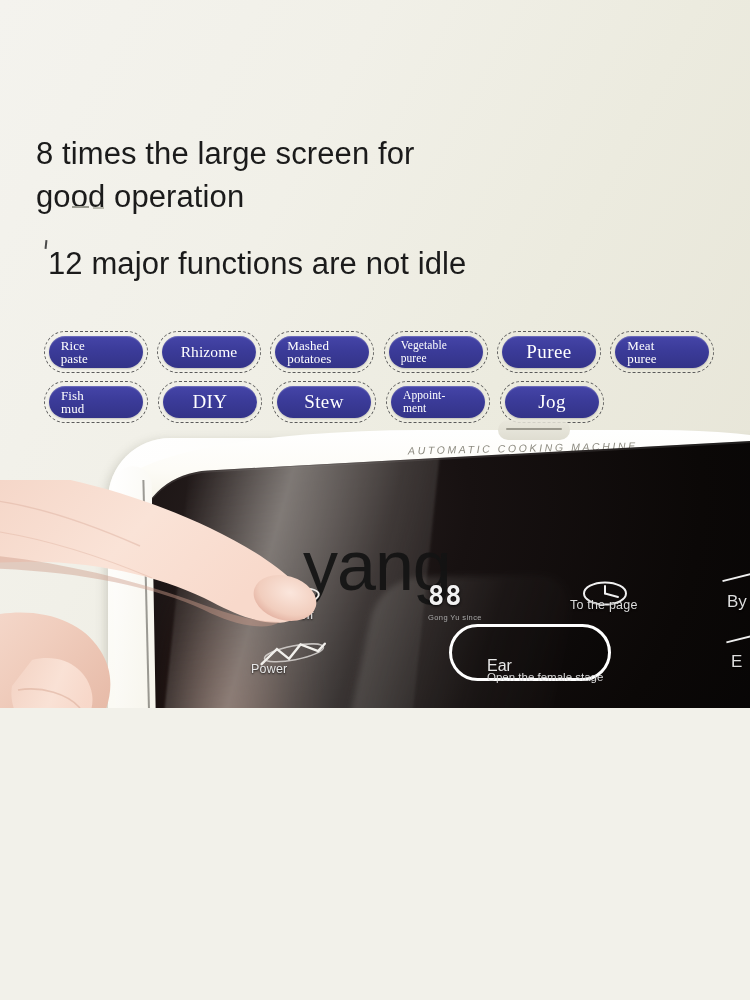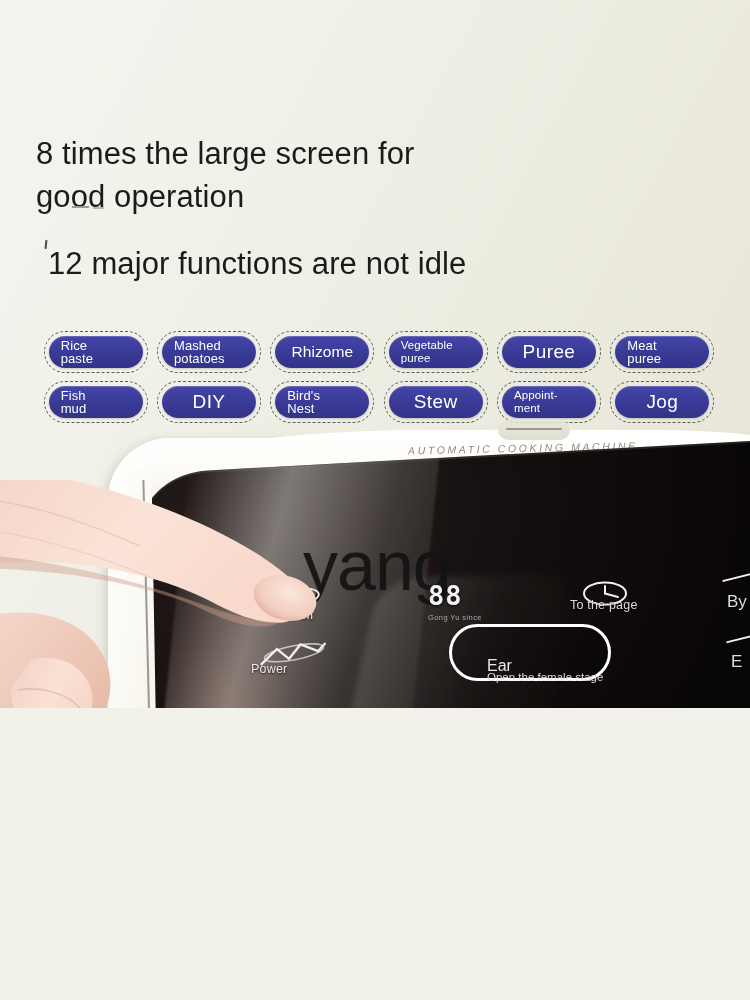--- a/index.html
+++ b/index.html
@@ -94,20 +94,21 @@
   }
   .pill-outer {
     width: 104px;
     height: 42px;
     border: 1.4px dashed #5a5a5a;
     border-radius: 21px;
     padding: 4px;
     display: flex;
     align-items: center;
     justify-content: flex-end;
+    font-family: Liberation Serif, serif;
   }
   .pill {
     width: 100%;
     height: 100%;
     border-radius: 17px;
     background: linear-gradient(180deg, #4545a8 0%, #3b3b99 45%, #333388 100%);
     box-shadow: inset 0 1px 1px rgba(255,255,255,0.22),
                 0 1px 2px rgba(0,0,0,0.18);
     display: flex;
     align-items: center;
@@ -403,31 +404,31 @@
 
     <div class="pill-row">
       <div class="pill-cell">
         <div class="pill-outer">
           <div class="pill lead-left">Rice
 paste</div>
         </div>
       </div>
       <div class="pill-cell">
         <div class="pill-outer">
+          <div class="pill one-line">Rhizome</div>
+        </div>
+      </div>
+      <div class="pill-cell">
+        <div class="pill-outer">
           <div class="pill lead-left">Mashed
 potatoes</div>
         </div>
       </div>
       <div class="pill-cell">
         <div class="pill-outer">
-          <div class="pill one-line">Rhizome</div>
-        </div>
-      </div>
-      <div class="pill-cell">
-        <div class="pill-outer">
           <div class="pill lead-left small-two">Vegetable
 puree</div>
         </div>
       </div>
       <div class="pill-cell">
         <div class="pill-outer">
           <div class="pill big">Puree</div>
         </div>
       </div>
       <div class="pill-cell">
@@ -441,26 +442,20 @@
     <div class="pill-row">
       <div class="pill-cell">
         <div class="pill-outer">
           <div class="pill lead-left">Fish
 mud</div>
         </div>
       </div>
       <div class="pill-cell">
         <div class="pill-outer">
           <div class="pill big">DIY</div>
-        </div>
-      </div>
-      <div class="pill-cell">
-        <div class="pill-outer">
-          <div class="pill lead-left">Bird's
-Nest</div>
         </div>
       </div>
       <div class="pill-cell">
         <div class="pill-outer">
           <div class="pill big">Stew</div>
         </div>
       </div>
       <div class="pill-cell">
         <div class="pill-outer">
           <div class="pill lead-left small-two">Appoint-

